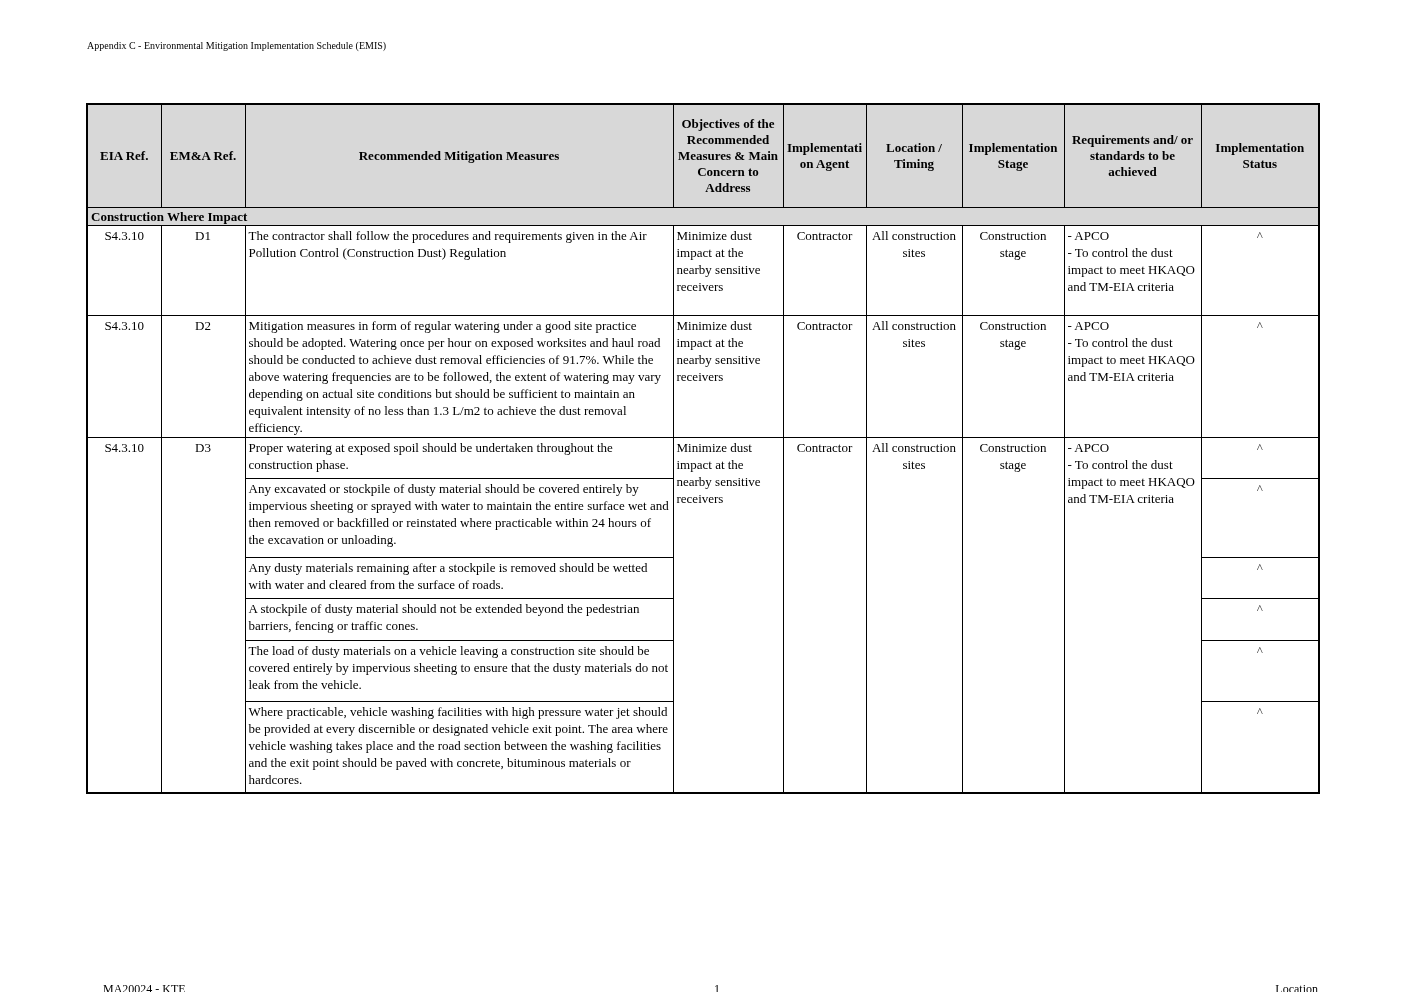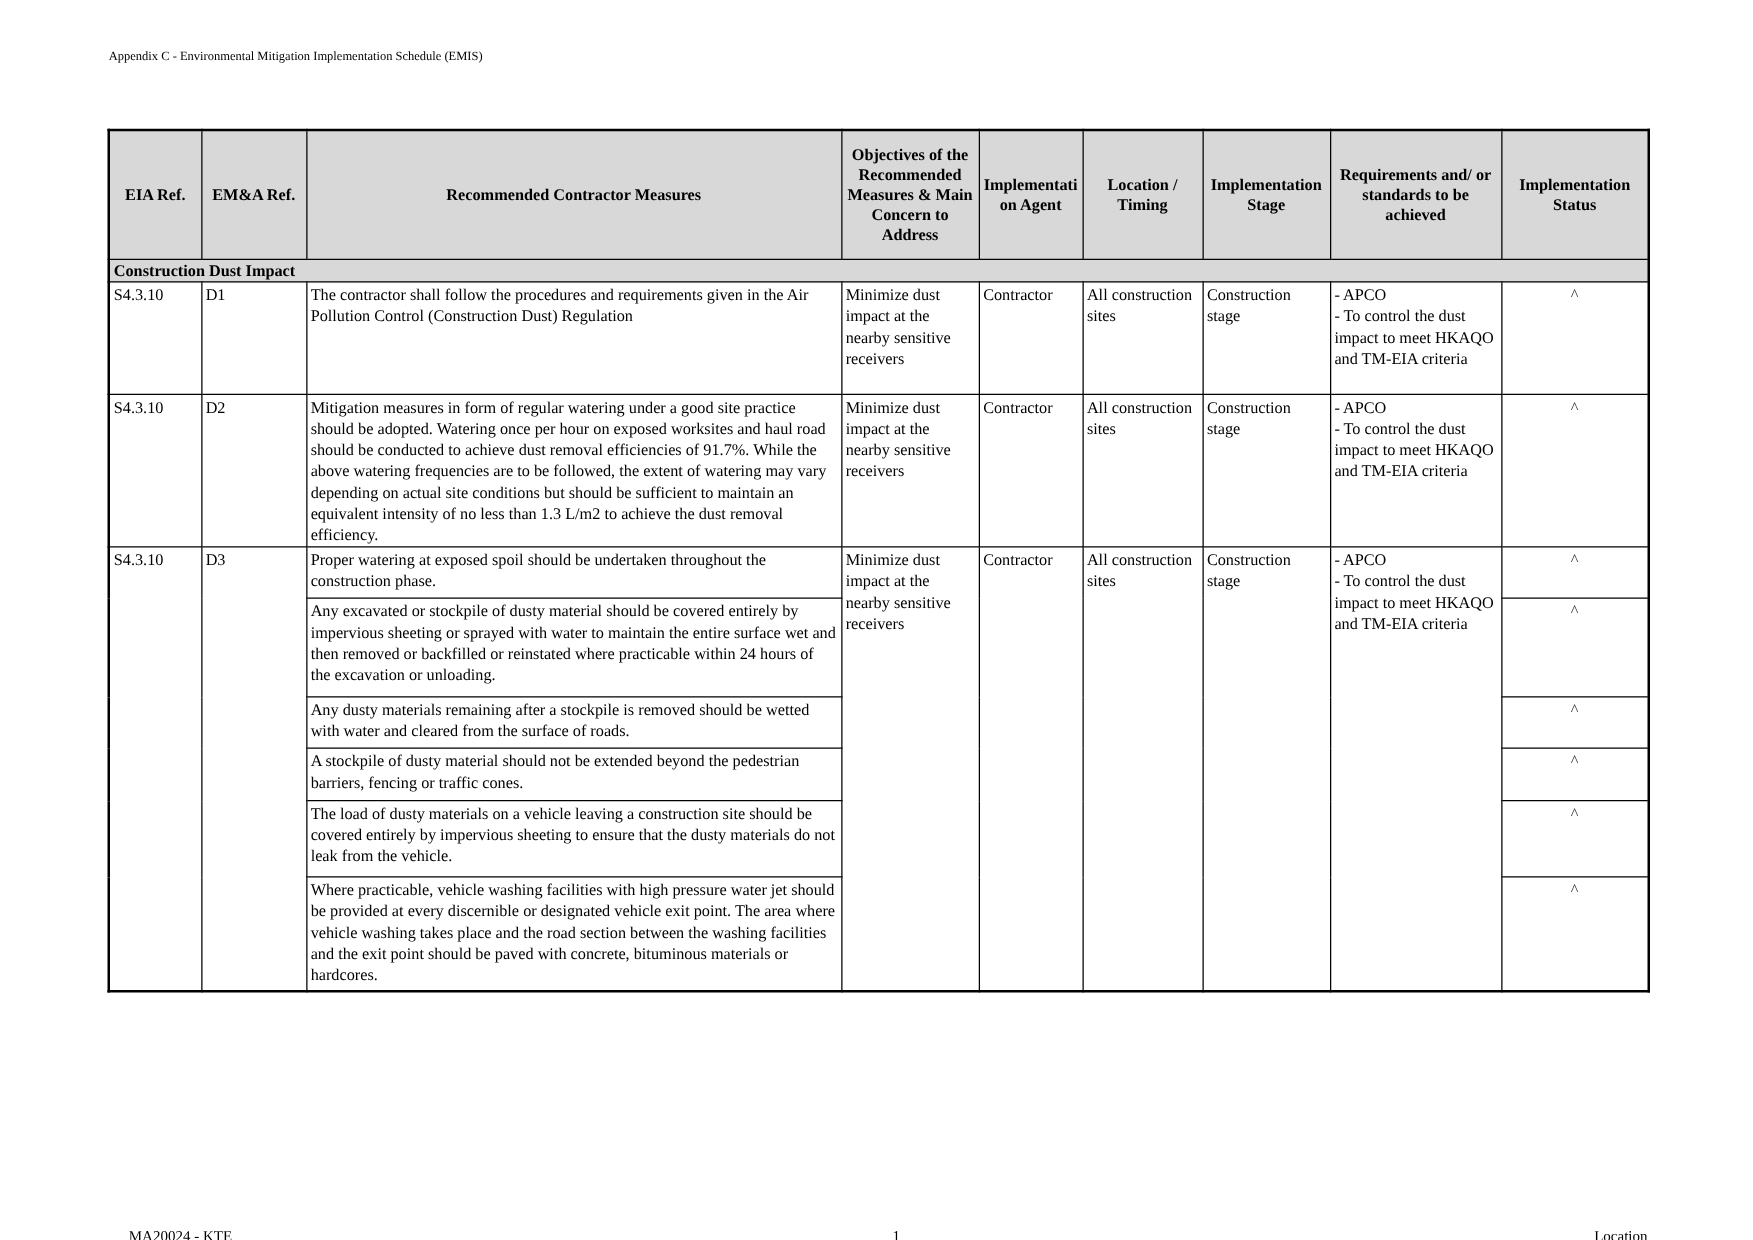--- a/index.html
+++ b/index.html
@@ -22,21 +22,21 @@
   }
   table.emis thead th{
     background:#d8d8d8;font-weight:bold;text-align:center;vertical-align:middle;
     line-height:16px;padding:11px 3px;
   }
   th.h-agent{padding:1px 1px;overflow-wrap:break-word;}
   th.h-obj{padding:1px 2px;}
   tr.section-row td{
     background:#d8d8d8;font-weight:bold;text-align:left;line-height:15px;padding:1px 3px;
   }
-  td.ta-c{text-align:left;}
+  td.ta-c{text-align:center;}
   td.cell-objectives{padding:1px 6px 1px 3px;}
   td.cell-req{padding:1px 10px 1px 3px;white-space:pre-line;}
   td.cell-status{text-align:center;color:#333;}
   .footer-item{position:absolute;top:982px;font-size:12px;line-height:14px;margin-left:16px;}
   #footer-left{left:87px;}
   #footer-center{left:0;width:1402px;text-align:center;}
   #footer-right{right:84px;text-align:right;}
 </style>
 </head>
 <body>
@@ -52,32 +52,32 @@
       <col style="width:83px">
       <col style="width:96px">
     <col style="width:102px">
       <col style="width:137px">
       <col style="width:118px">
   </colgroup>
   <thead>
     <tr style="height:84px">
       <th>EIA Ref.</th>
       <th>EM&amp;A Ref.</th>
-      <th>Recommended Contractor Measures</th>
+      <th>Recommended Mitigation Measures</th>
       <th class="h-obj">Objectives of the Recommended Measures &amp; Main Concern to Address</th>
       <th class="h-agent">Implementation Agent</th>
       <th>Location / Timing</th>
       <th>Implementation Stage</th>
       <th>Requirements and/ or standards to be achieved</th>
       <th>Implementation Status</th>
     </tr>
   </thead>
   <tbody>
     <tr class="section-row" style="height:18px">
-      <td colspan="9">Construction Dust Impact</td>
+      <td colspan="9">Construction Where Impact</td>
     </tr>
 
     <tr style="height:90px">
       <td class="ta-c">S4.3.10</td>
       <td class="ta-c">D1</td>
       <td>The contractor shall follow the procedures and requirements given in the Air Pollution Control (Construction Dust) Regulation</td>
       <td class="cell-objectives">Minimize dust impact at the nearby sensitive receivers</td>
       <td class="ta-c">Contractor</td>
       <td class="ta-c">All construction sites</td>
       <td class="ta-c">Construction stage</td>

